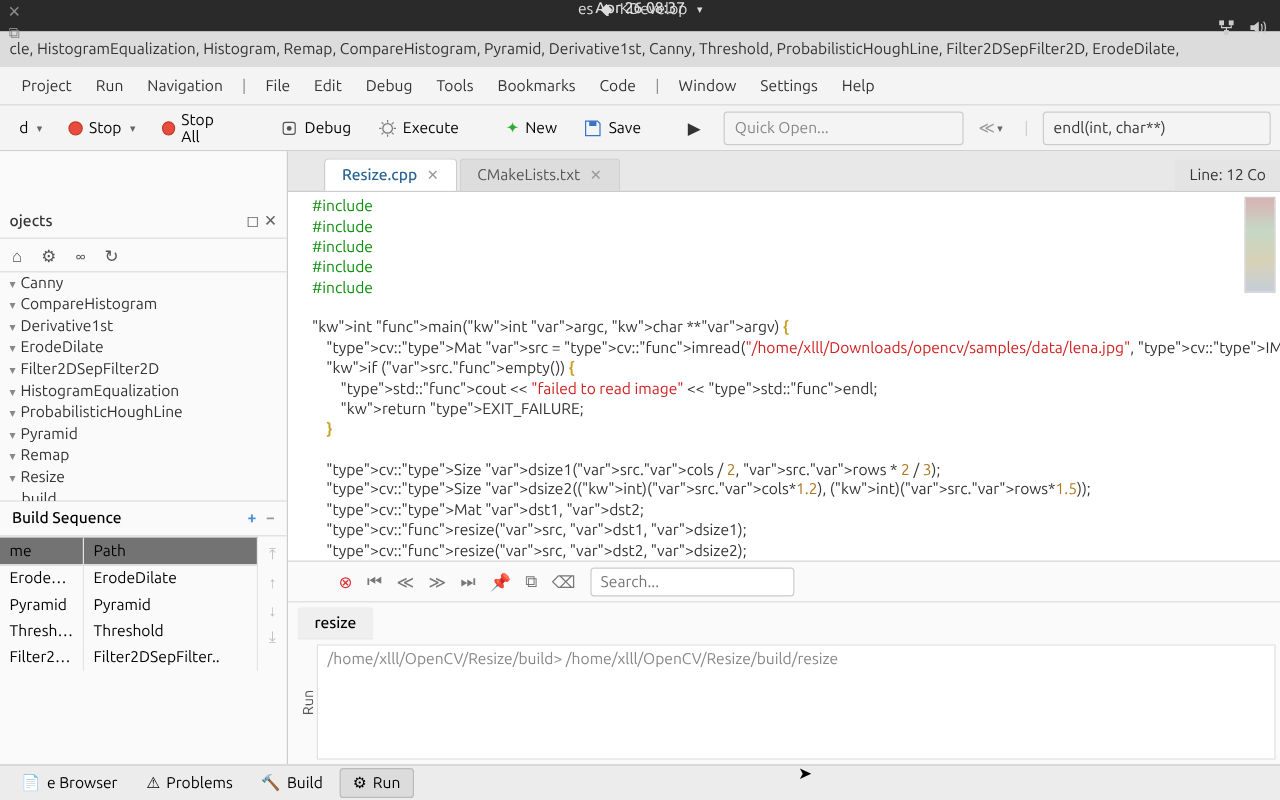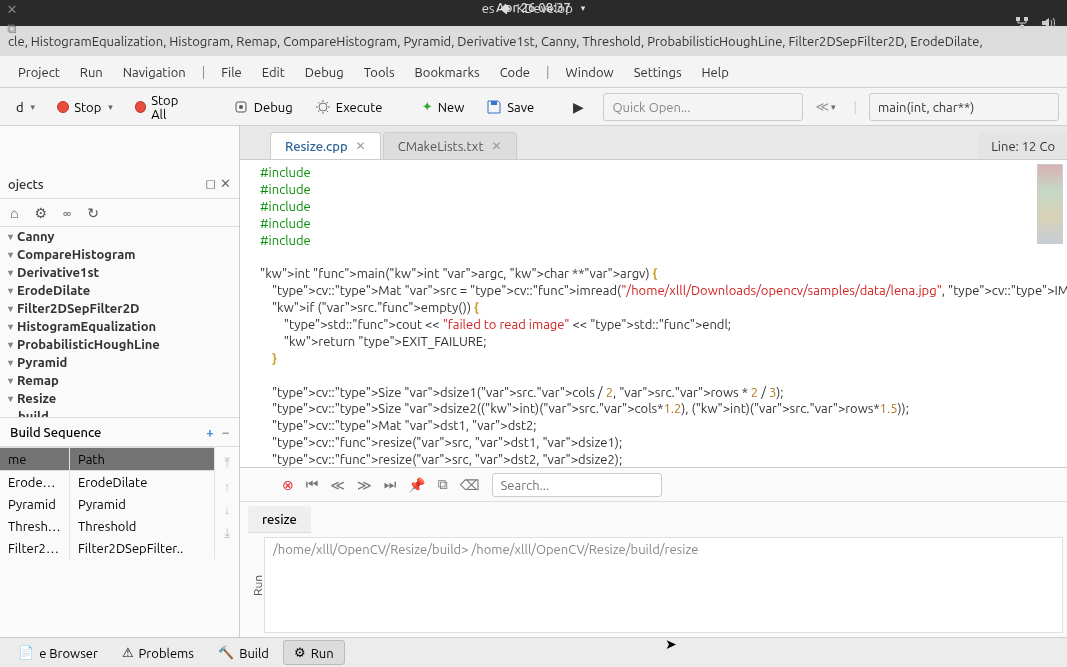--- a/index.html
+++ b/index.html
@@ -20,21 +20,21 @@
 .small-arrow { font-size: 9px; color: #666; margin-left: 2px; }
 .qopen { flex: 0 0 200px; height: 28px; border: 1px solid #ccc; border-radius: 3px; padding: 0 8px; color: #888; display: flex; align-items: center; }
 .navarrow { display: flex; align-items: center; color: #999; padding: 0 6px; }
 .funcbox { flex: 0 0 190px; height: 28px; border: 1px solid #ccc; border-radius: 3px; padding: 0 8px; display: flex; align-items: center; color: #333; }
 .mainrow { flex: 1; display: flex; min-height: 0; }
 .leftcol { width: 240px; display: flex; flex-direction: column; border-right: 1px solid #ccc; background: #fafafa; }
 .panel-header { height: 30px; display: flex; align-items: center; padding: 0 8px; font-weight: 500; color: #333; border-bottom: 1px solid #ddd; position: relative; margin-top: 43px; }
 .panel-header .win-ctrls { margin-left: auto; display: flex; gap: 4px; font-size: 11px; color: #666; cursor: pointer; }
 .panel-toolbar { height: 28px; display: flex; align-items: center; gap: 16px; padding: 0 10px; border-bottom: 1px solid #ddd; color: #555; }
 .panel-toolbar span { cursor: pointer; font-size: 14px; }
-.tree { overflow: auto; font-weight: bold; }
+.tree { overflow: auto; }
 .tree-item { padding: 2px 8px 2px 8px; cursor: pointer; color: #333; display: flex; align-items: center; }
 .tree-item.expandable::before { content: "▾"; color: #888; font-size: 10px; margin-right: 4px; }
 .tree-item.leaf { padding-left: 18px; }
 .buildseq-header { height: 30px; display: flex; align-items: center; padding: 0 10px; font-weight: 500; border-top: 1px solid #ddd; border-bottom: 1px solid #ddd; }
 .buildseq-header .plus { margin-left: auto; color: #4a90d9; font-weight: bold; cursor: pointer; margin-right: 8px; }
 .buildseq-header .minus { color: #999; font-weight: bold; cursor: pointer; }
 .bs-table { border-top: 1px solid #ddd; }
 .bs-head, .bs-row { display: flex; }
 .bs-head { background: #737373; border-bottom: 1px solid #ddd; }
 .bs-cell { flex: 1; padding: 4px 8px; border-right: 1px solid #e4e4e4; overflow: hidden; text-overflow: ellipsis; white-space: nowrap; }
@@ -161,21 +161,21 @@
   </div>
   <div style="width:20px"></div>
   <span style="color:#333;font-size:14px;cursor:pointer;">▶</span>
   <div style="width:8px"></div>
   <div class="qopen">
       <span>Quick Open...</span>
     </div>
   <div class="navarrow">≪<span class="small-arrow">▾</span></div>
   <div class="navarrow" style="color:#ccc">|</div>
   <div class="funcbox">
-      <span>main(int, char**)</span>
+      <span>endl(int, char**)</span>
     </div>
 </div>
 
 <div class="mainrow">
 
   <div class="leftcol">
     <div class="panel-header">
       <span>ojects</span>
       <div class="win-ctrls">
         <span>◻</span>

